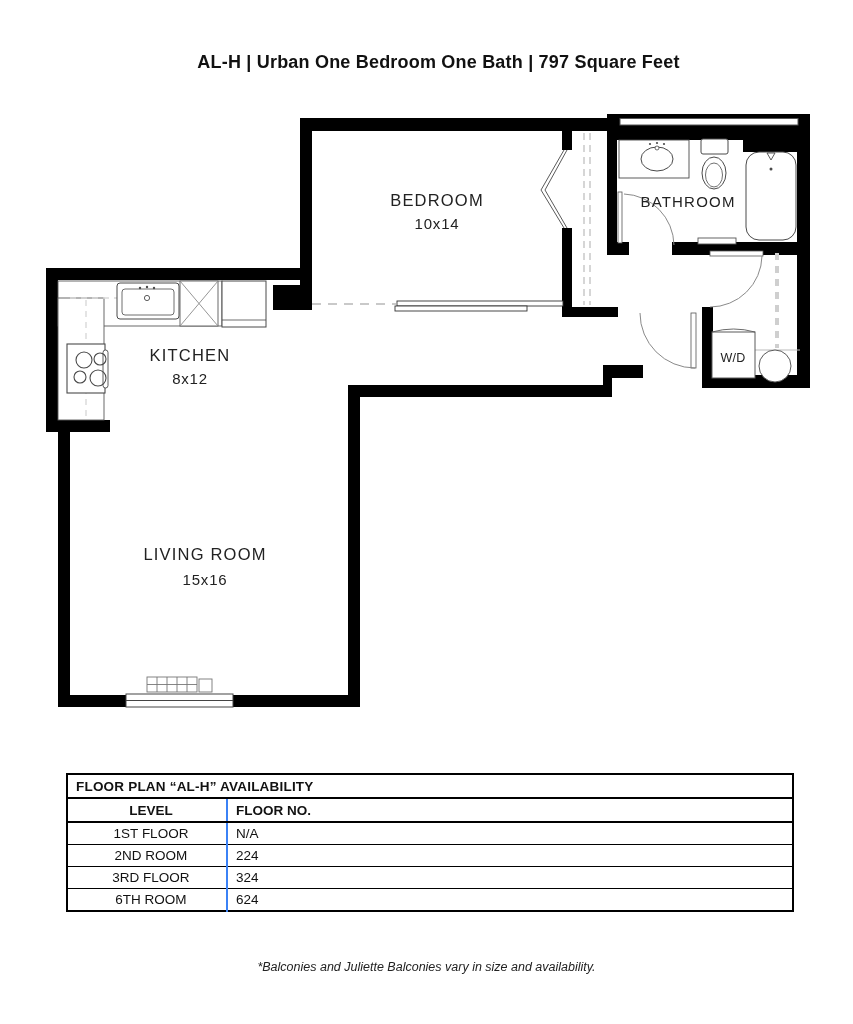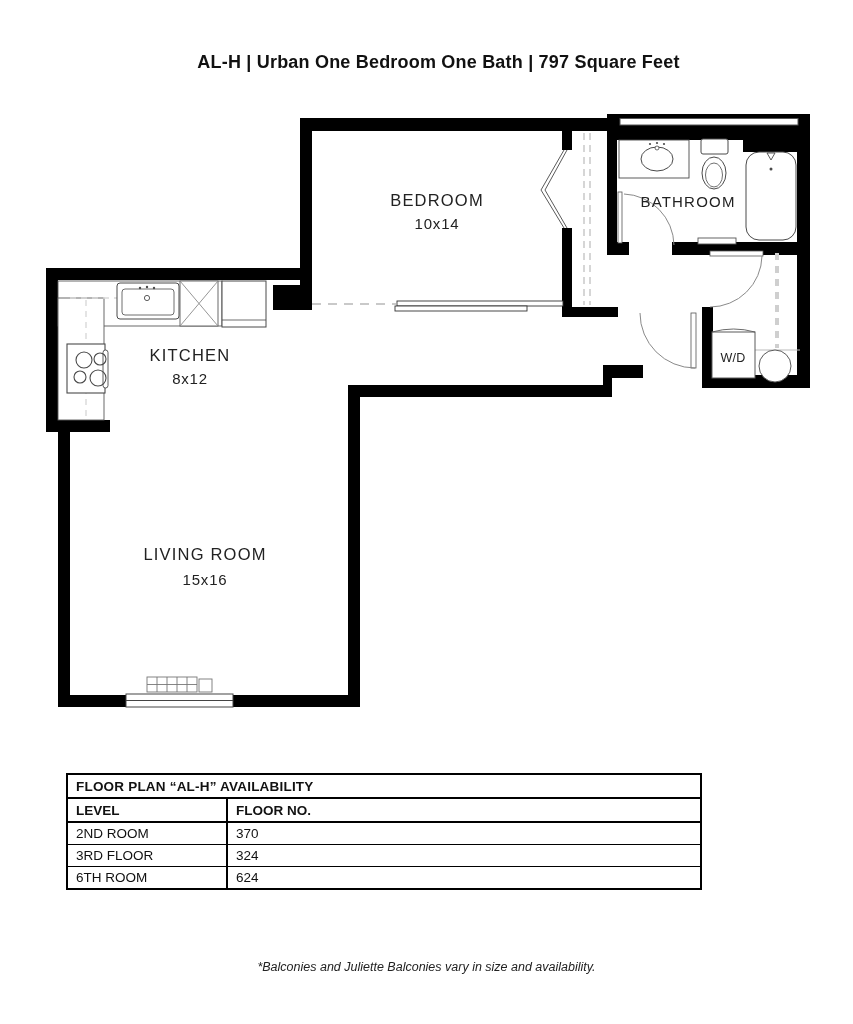--- a/index.html
+++ b/index.html
@@ -12,38 +12,38 @@
     text-align:center;font-size:18px;font-weight:bold;letter-spacing:.2px;
     color:#111;margin:12px;
   }
   .plan-svg{position:absolute;left:0;top:0;}
   .plan-svg text{font-family:"Liberation Sans",sans-serif;fill:#222;}
   .room-label{font-size:16.5px;letter-spacing:1.2px;}
   .room-dims{font-size:15px;letter-spacing:.8px;}
   .wd-label{font-size:12.5px;letter-spacing:.3px;}
 
   .availability{
-    position:absolute;left:66px;top:773px;width:636px;
+    position:absolute;left:66px;top:773px;width:728px;
     border-collapse:collapse;table-layout:fixed;
     font-size:13.5px;color:#111;
   }
   .availability td{
     border:0;padding:0 0 0 8px;vertical-align:middle;
     white-space:nowrap;overflow:hidden;
   }
   .availability{border:2px solid #000;}
   .availability .title-row td{
     height:22px;font-weight:bold;border-bottom:2px solid #000;letter-spacing:.2px;
   }
   .availability .head-row td{
     height:22px;font-weight:bold;border-bottom:2px solid #000;
   }
   .availability .data-row td{height:21px;border-bottom:1px solid #000;}
   .availability .data-row:last-child td{border-bottom:0;}
-  .availability td.col-level{border-right:2px solid #000000;}
+  .availability td.col-level{border-right:2px solid #3b82f6;text-align:center;}
 
   .footnote{
     position:absolute;left:0;top:960px;width:853px;text-align:center;
     font-size:12.5px;font-style:italic;color:#222;
   }
 </style>
 </head>
 <body>
 
 <h1 class="page-title">AL-H | Urban One Bedroom One Bath | 797 Square Feet</h1>
@@ -206,22 +206,26 @@
     </colgroup>
   <tbody>
     <tr class="title-row">
       <td colspan="2">FLOOR PLAN “AL-H” AVAILABILITY</td>
     </tr>
     <tr class="head-row">
       <td class="col-level">LEVEL</td>
       <td>FLOOR NO.</td>
     </tr>
     <tr class="data-row">
+      <td class="col-level">1ST FLOOR</td>
+      <td>N/A</td>
+    </tr>
+    <tr class="data-row">
       <td class="col-level">2ND ROOM</td>
-      <td>370</td>
+      <td>224</td>
     </tr>
     <tr class="data-row">
       <td class="col-level">3RD FLOOR</td>
       <td>324</td>
     </tr>
     <tr class="data-row">
       <td class="col-level">6TH ROOM</td>
       <td>624</td>
     </tr>
   </tbody>

